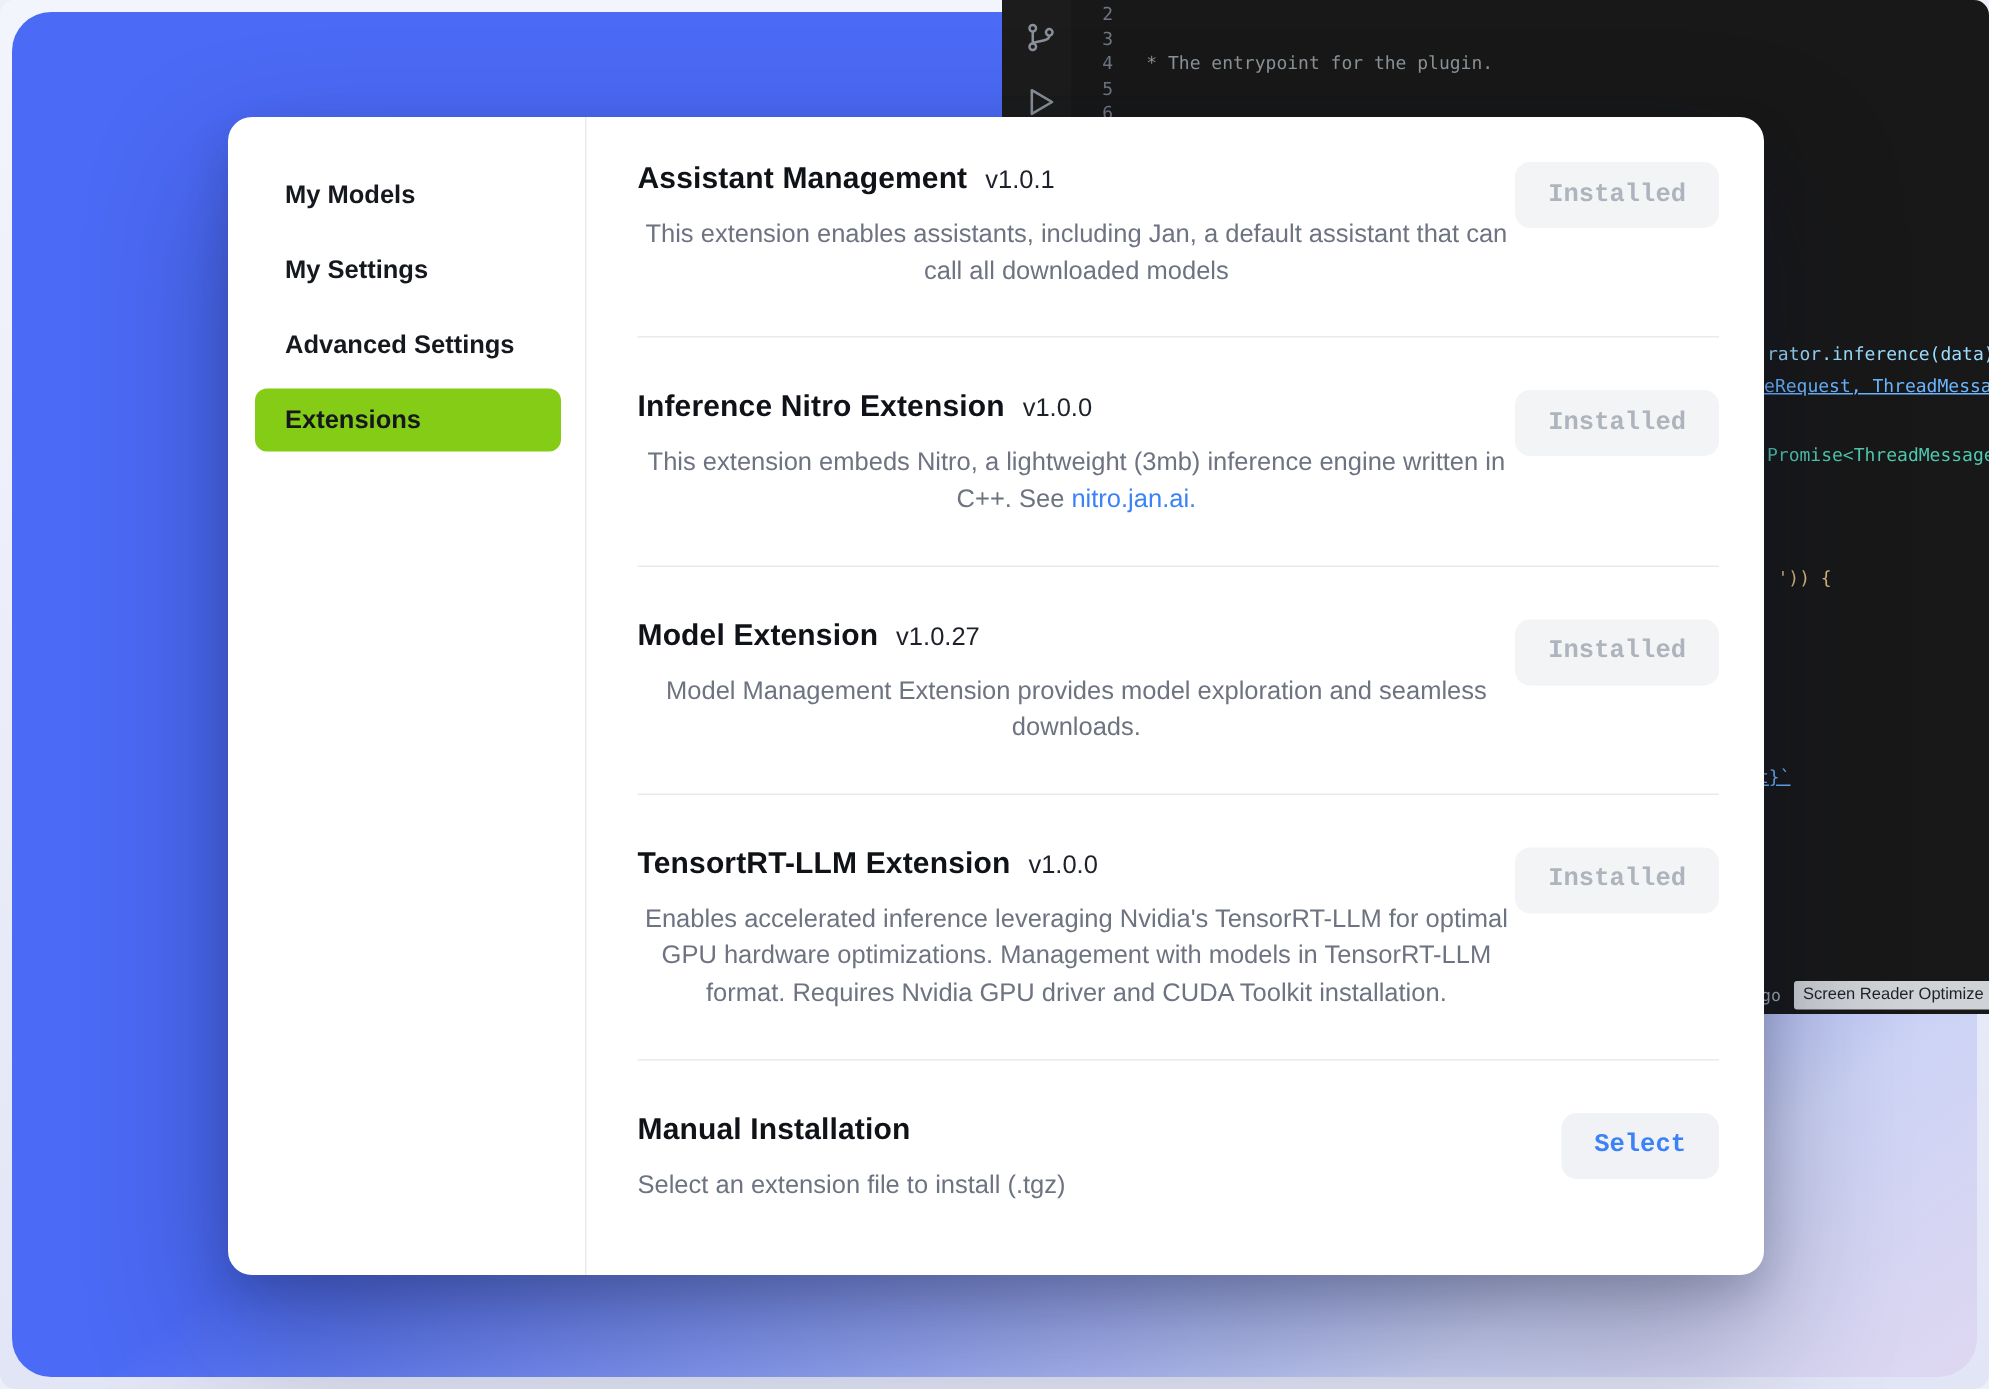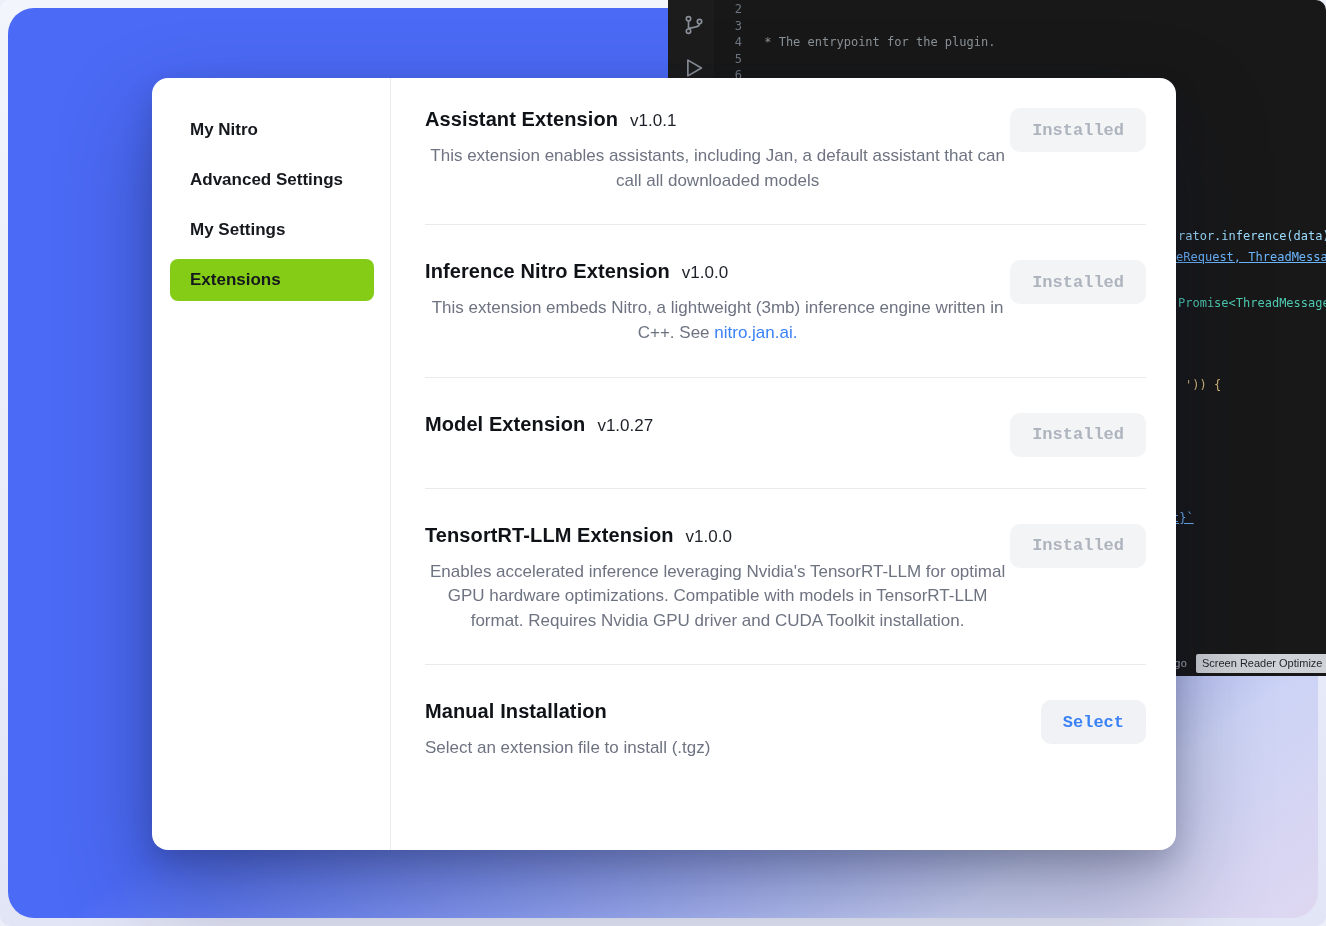--- a/index.html
+++ b/index.html
@@ -152,39 +152,39 @@
     <span class="frag frag-4">t}`</span>
 
     <span class="status-left">go</span>
     <div class="status-tag">Screen Reader Optimize</div>
   </div>
 
   <div class="modal">
 
     <nav class="sidebar">
       <div class="nav-item">
-        <span>My Nitro</span>
+        <span>My Models</span>
+      </div>
+      <div class="nav-item">
+        <span>My Settings</span>
       </div>
       <div class="nav-item">
         <span>Advanced Settings</span>
       </div>
-      <div class="nav-item">
-        <span>My Settings</span>
-      </div>
       <div class="nav-item active">
         <span>Extensions</span>
       </div>
     </nav>
 
     <main class="content">
 
       <section class="row">
         <div class="row-text">
           <div class="title-line">
-            <span class="row-title">Assistant Extension</span>
+            <span class="row-title">Assistant Management</span>
             <span class="row-version">v1.0.1</span>
           </div>
           <p class="row-desc">This extension enables assistants, including Jan, a default assistant that can call all downloaded models</p>
         </div>
         <button class="btn">Installed</button>
       </section>
 
       <section class="row">
         <div class="row-text">
           <div class="title-line">
@@ -195,31 +195,32 @@
         </div>
         <button class="btn">Installed</button>
       </section>
 
       <section class="row">
         <div class="row-text">
           <div class="title-line">
             <span class="row-title">Model Extension</span>
             <span class="row-version">v1.0.27</span>
           </div>
+          <p class="row-desc">Model Management Extension provides model exploration and seamless downloads.</p>
         </div>
         <button class="btn">Installed</button>
       </section>
 
       <section class="row">
         <div class="row-text">
           <div class="title-line">
             <span class="row-title">TensortRT-LLM Extension</span>
             <span class="row-version">v1.0.0</span>
           </div>
-          <p class="row-desc">Enables accelerated inference leveraging Nvidia's TensorRT-LLM for optimal GPU hardware optimizations. Compatible with models in TensorRT-LLM format. Requires Nvidia GPU driver and CUDA Toolkit installation.</p>
+          <p class="row-desc">Enables accelerated inference leveraging Nvidia's TensorRT-LLM for optimal GPU hardware optimizations. Management with models in TensorRT-LLM format. Requires Nvidia GPU driver and CUDA Toolkit installation.</p>
         </div>
         <button class="btn">Installed</button>
       </section>
 
       <section class="row">
         <div class="row-text">
           <div class="title-line">
             <span class="row-title">Manual Installation</span>
           </div>
           <p class="row-desc">Select an extension file to install (.tgz)</p>

